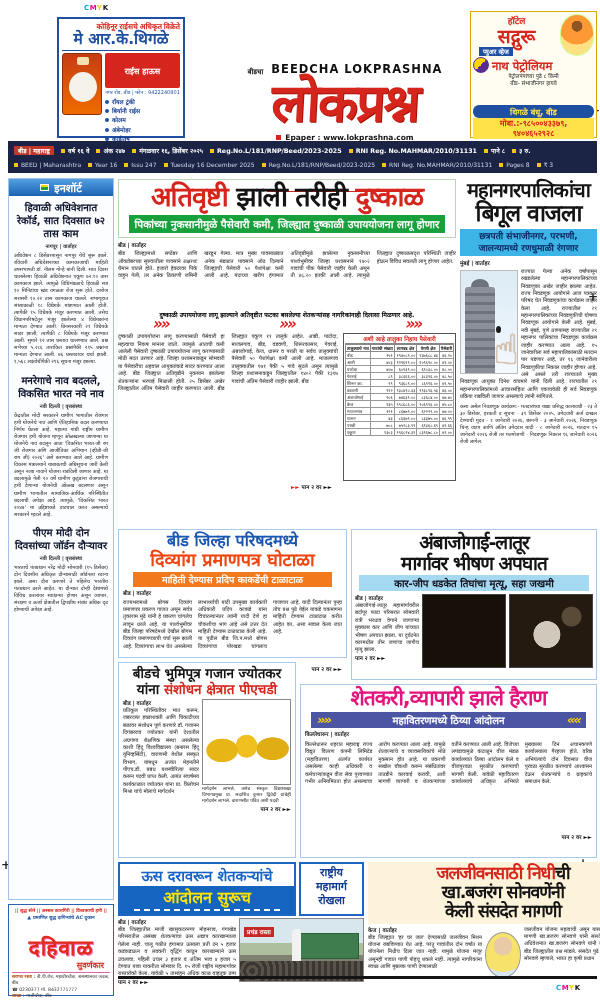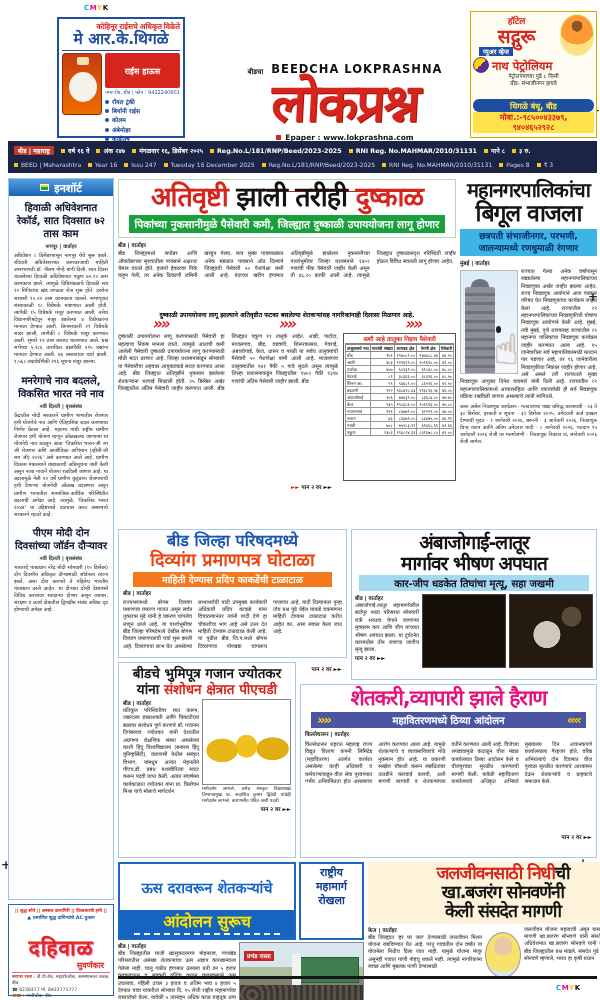--- a/index.html
+++ b/index.html
@@ -44,21 +44,21 @@
   .mra-flex { display:flex; }
   .mra-left { flex:1; }
   .mra-hotel { color:#d6251d; font-size:9px; font-weight:bold; }
   .mra-name { color:#d6251d; font-size:19px; font-weight:bold; line-height:1; }
   .mra-veg { background:#1f4fa0; color:#fff; font-size:6.5px; font-weight:bold; width:fit-content; padding:0 4px; margin:1px 0 0 6px; }
   .saint-photo { flex:none; width:34px; height:42px; border-radius:50%/45%; border:1px solid #cf9; background:radial-gradient(circle at 50% 28%, #8d5524 0 16%, #ff9933 17% 55%, #ffe082 56%); }
   .mra-petrow { display:flex; align-items:center; gap:3px; margin-top:1px; }
   .bp-logo { flex:none; width:16px; height:16px; border-radius:50%; background:linear-gradient(135deg,#ffd400 50%,#5b2d8e 50%); border:1px solid #5b2d8e; }
   .mra-petro { color:#d6251d; font-size:11.5px; font-weight:bold; }
   .mra-small { font-size:5.5px; color:#222; line-height:1.3; }
-  .mra-owner { background:#1f4fa0; color:#ffe24a; font-size:8px; font-weight:bold; border-radius:6px; margin-top:12px; padding:1px 0; }
+  .mra-owner { background:#1f4fa0; color:#ffe24a; font-size:8px; font-weight:bold; border-radius:6px; margin-top:18px; padding:1px 0; }
   .mra-mob { background:#ffe24a; color:#d6251d; font-size:8px; font-weight:bold; line-height:1.2; padding:1px 0; }
 
   
   .infobar { left:8px; top:141px; width:589px; height:32px; background:#1b2444; color:#fff; padding:2px 6px; display:flex; flex-direction:column; justify-content:space-around; }
   .ib-row { display:flex; align-items:center; gap:7px; white-space:nowrap; }
   .ib-item { font-size:6.3px; font-weight:bold; }
   .ib-item:before { content:""; display:inline-block; width:4px; height:4px; background:#f5c518; margin-right:3px; }
   .ib-chip { background:#c0392b; padding:0 4px; border-radius:1px; font-size:6.3px; font-weight:bold; }
   .ib-row2 .ib-item { color:#cfd6ea; font-weight:normal; font-size:6px; }
 
@@ -142,21 +142,21 @@
   .dh-h1 { font-size:16.5px; font-weight:bold; color:#15124a; text-align:center; line-height:1.05; }
   .dh-h2 { font-size:21px; font-weight:bold; color:#e5147d; text-align:center; line-height:1.1; letter-spacing:-1px;}
   .dh-band { background:#4c55a3; color:#fff; font-size:10px; font-weight:bold; text-align:center; margin:2px 6px 0; padding:1px 0; display:flex; align-items:center; justify-content:space-between; }
   .dh-band .ychev { color:#ffd400; font-size:13px; font-style:italic; letter-spacing:-2px; padding:0 6px; line-height:10px;}
   .dh-body { column-count:4; column-gap:6px; height:92px; overflow:hidden; margin-top:3px; }
 
   
   .sugar { left:118px; top:862px; width:246px; height:112px; }
   .su-head { display:flex; gap:3px; }
   .su-main { width:178px; border:2px solid #1e66c4; }
-  .su-l1 { color:#1663c7; font-size:14.5px; font-weight:bold; text-align:center; padding:13px 0; }
+  .su-l1 { color:#1663c7; font-size:14.5px; font-weight:bold; text-align:center; padding:1px 0; }
   .su-l2 { background:#1565c0; color:#ffe400; font-size:16px; font-weight:bold; text-align:center; padding:0 0 3px; }
   .su-l2 i { display:block; border-top:2px dashed #fff; margin:1px 14px 0; }
   .su-box { flex:1; border:2px solid #1e66c4; color:#123a8f; font-size:11px; font-weight:bold; text-align:center; line-height:1.25; padding-top:2px; }
   .su-low { display:flex; gap:3px; margin-top:2px; }
   .su-body { width:118px; }
   .protest { flex:1; height:64px; border:1px solid #888; position:relative; background:linear-gradient(#d8e6ee 0 38%, #aebf9e 38% 58%, #7e8170 58% 100%); overflow:hidden;}
   .protest .banner { position:absolute; right:4px; top:14px; width:62px; height:26px; background:#3f7d4e; border:1px solid #2c5c38; }
   .protest .banner-red { position:absolute; left:4px; top:8px; background:#c62828; color:#fff; font-size:6px; font-weight:bold; padding:1px 3px; }
   .protest .crowd { position:absolute; left:0; bottom:0; width:100%; height:20px; background:repeating-radial-gradient(circle at 10% 50%, #3a3632 0 3px, #5a524a 3px 6px); }
   .protest .speaker { position:absolute; left:42%; top:10px; width:9px; height:34px; background:#f2f2f2; border-radius:4px 4px 0 0; }

